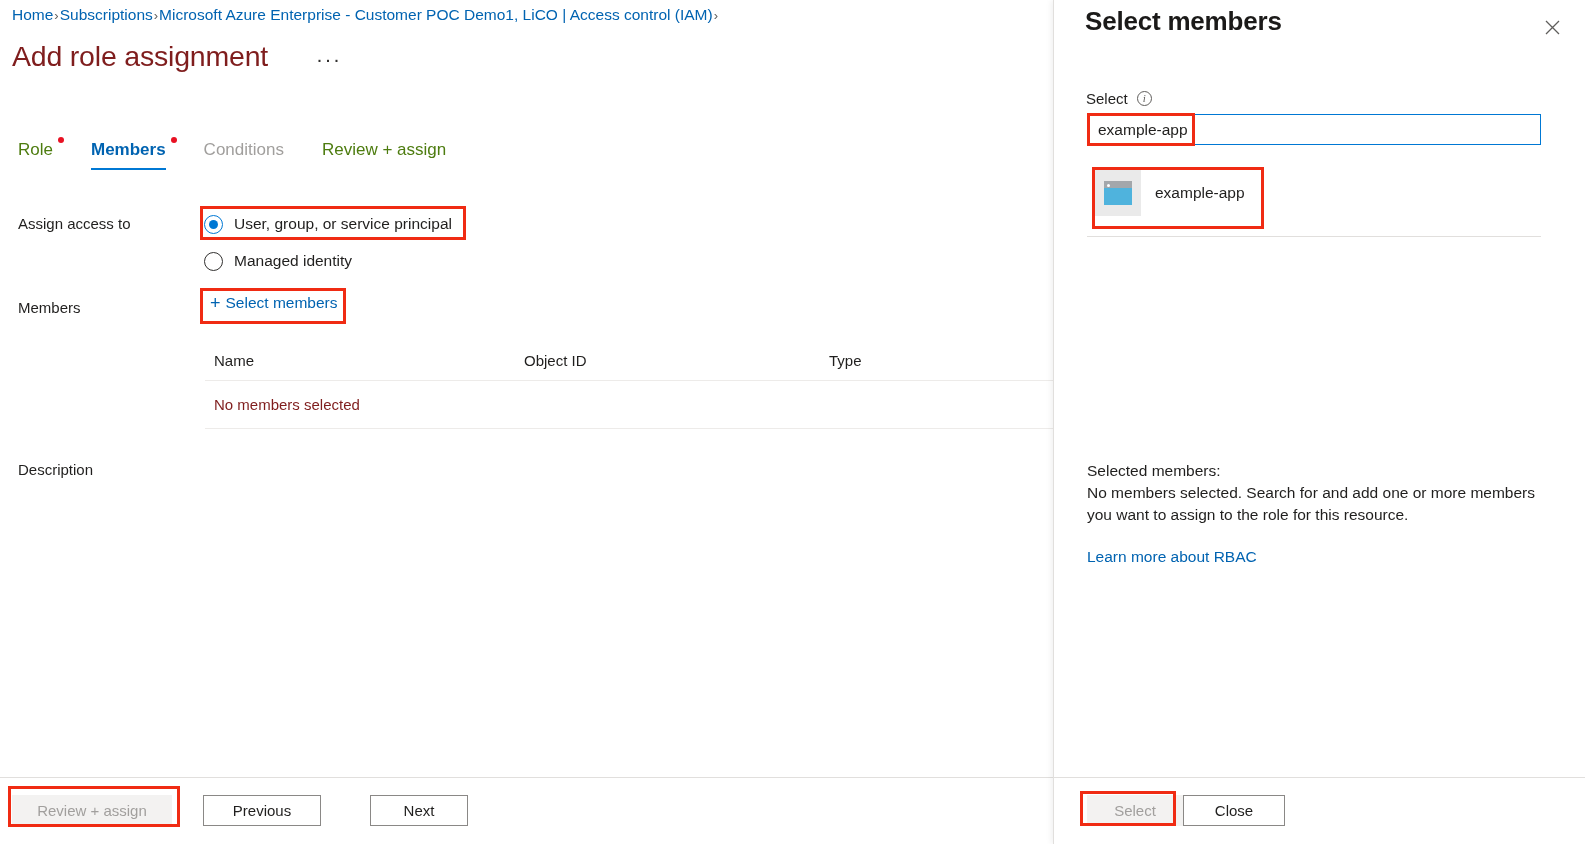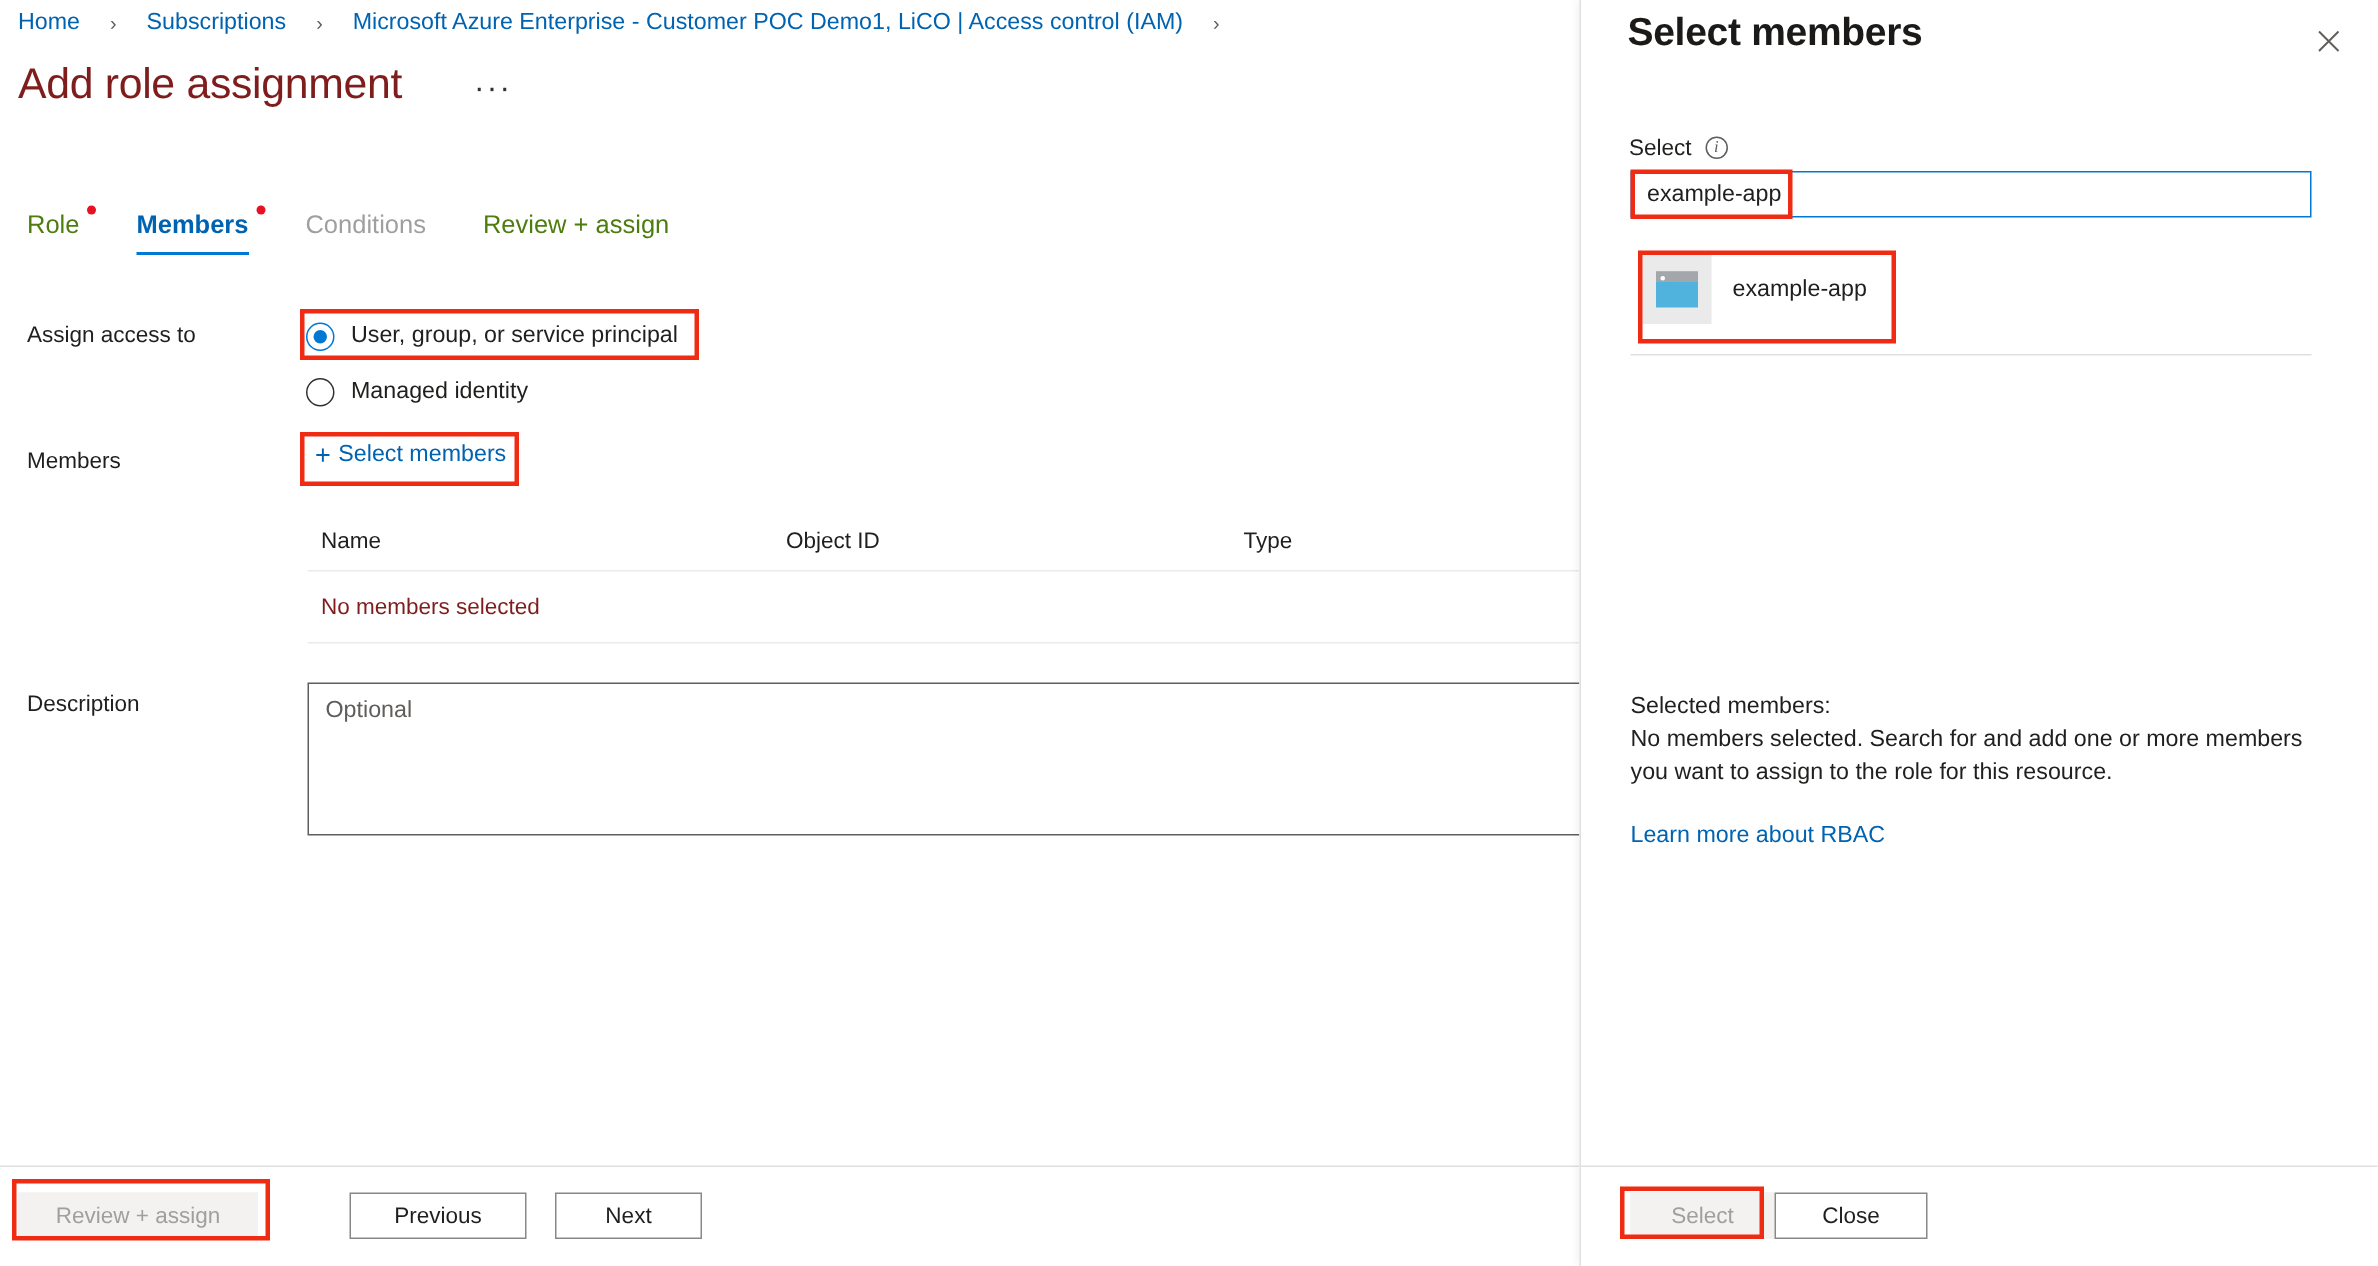--- a/index.html
+++ b/index.html
@@ -14,21 +14,21 @@
   .screen { position: relative; width: 1585px; height: 844px; background: #fff; }
 
   
   .main-blade {
     position: absolute; left: 0; top: 0; width: 1053px; height: 844px;
     background: #fff; overflow: hidden;
   }
 
   .breadcrumb {
     position: absolute; left: 12px; top: 6px;
-    display: flex; align-items: center; gap: 20px;
+    display: flex; align-items: center; gap: 1px;
     font-size: 15.5px; white-space: nowrap;
   }
   .crumb-link { color: #0063b1; cursor: pointer; }
   .crumb-sep { color: #605e5c; font-size: 13px; }
 
   .page-title {
     position: absolute; left: 12px; top: 40px;
     font-size: 28.5px; font-weight: 400; color: #7f1d1d; letter-spacing: -0.2px;
   }
   .title-ellipsis {
@@ -118,21 +118,21 @@
   .btn {
     font-family: "Liberation Sans", sans-serif;
     font-size: 15px; color: #201f1e; background: #fff;
     border: 1px solid #8a8886; height: 31px; padding: 0 18px;
     cursor: pointer; white-space: nowrap;
   }
   .btn.disabled {
     background: #f3f2f1; color: #a19f9d; border-color: #f3f2f1; cursor: default;
   }
   .main-footer .b-review { position: absolute; left: 12px; top: 17px; width: 160px; }
-  .main-footer .b-prev { position: absolute; left: 203px; top: 17px; width: 118px; margin-left: 30px; }
+  .main-footer .b-prev { position: absolute; left: 203px; top: 17px; width: 118px; }
   .main-footer .b-next { position: absolute; left: 370px; top: 17px; width: 98px; }
 
   
   .panel {
     position: absolute; left: 1053px; top: 0; width: 532px; height: 844px;
     background: #fff; border-left: 1px solid #e1dfdd;
     box-shadow: -2px 0 6px rgba(0,0,0,0.06);
   }
   .panel-title {
     position: absolute; left: 31px; top: 6px;
@@ -270,23 +270,20 @@
         <div class="c-name">Name</div>
         <div class="c-objid">Object ID</div>
         <div class="c-type">Type</div>
       </div>
       <div class="mt-row">
         <span>No members selected</span>
       </div>
     </div>
 
     <div class="field-label" style="left:18px; top:461px;">Description</div>
-    <div class="description-box">
-      <div class="ph">Optional</div>
-    </div>
 
     <div class="main-footer">
       <button class="btn disabled b-review">Review + assign</button>
       <button class="btn b-prev">Previous</button>
       <button class="btn b-next">Next</button>
     </div>
   </div>
 
   <div class="panel">
     <div class="panel-title">Select members</div>

